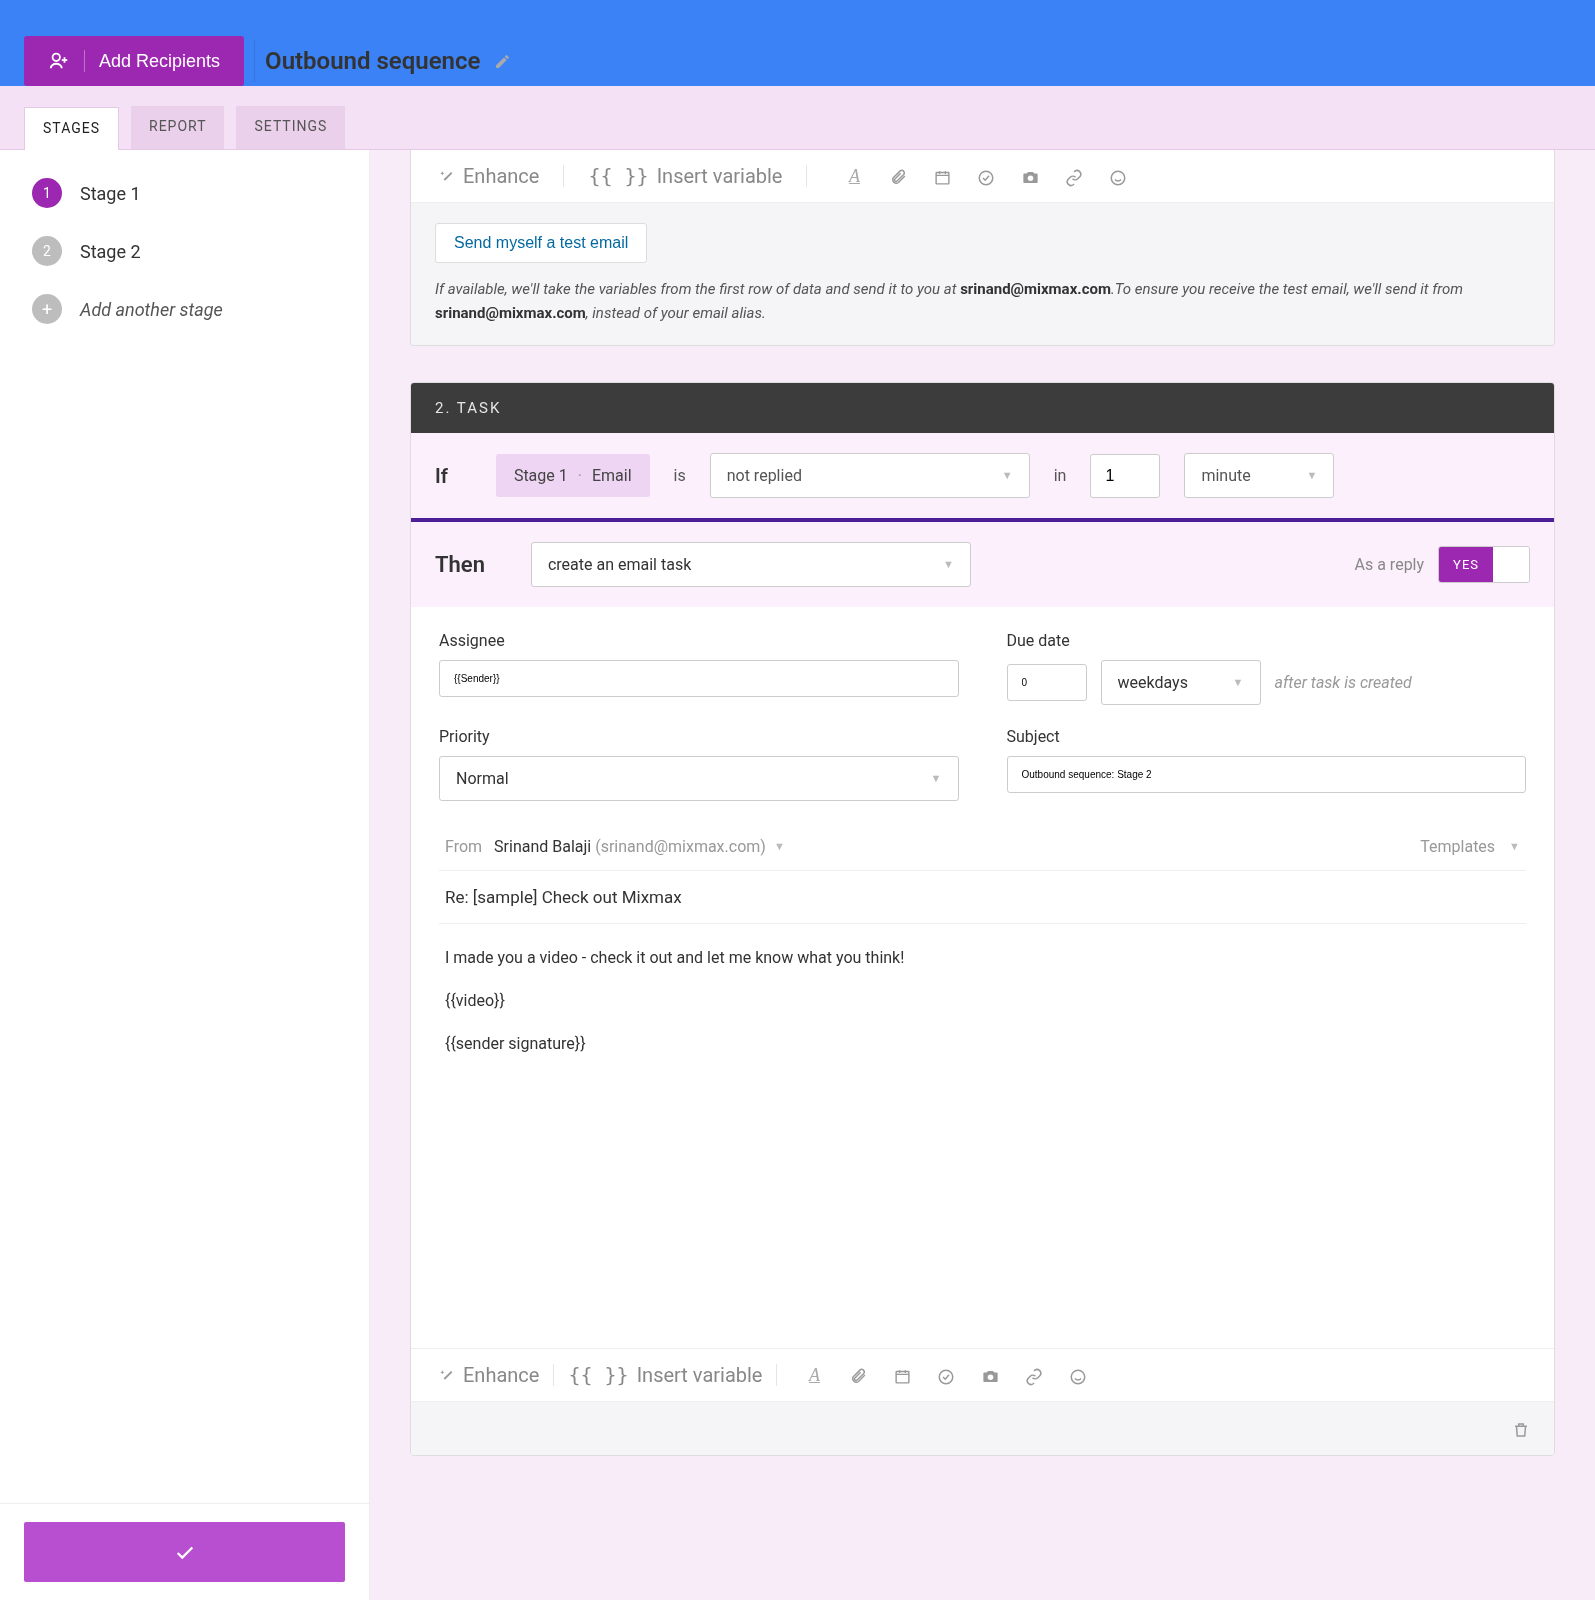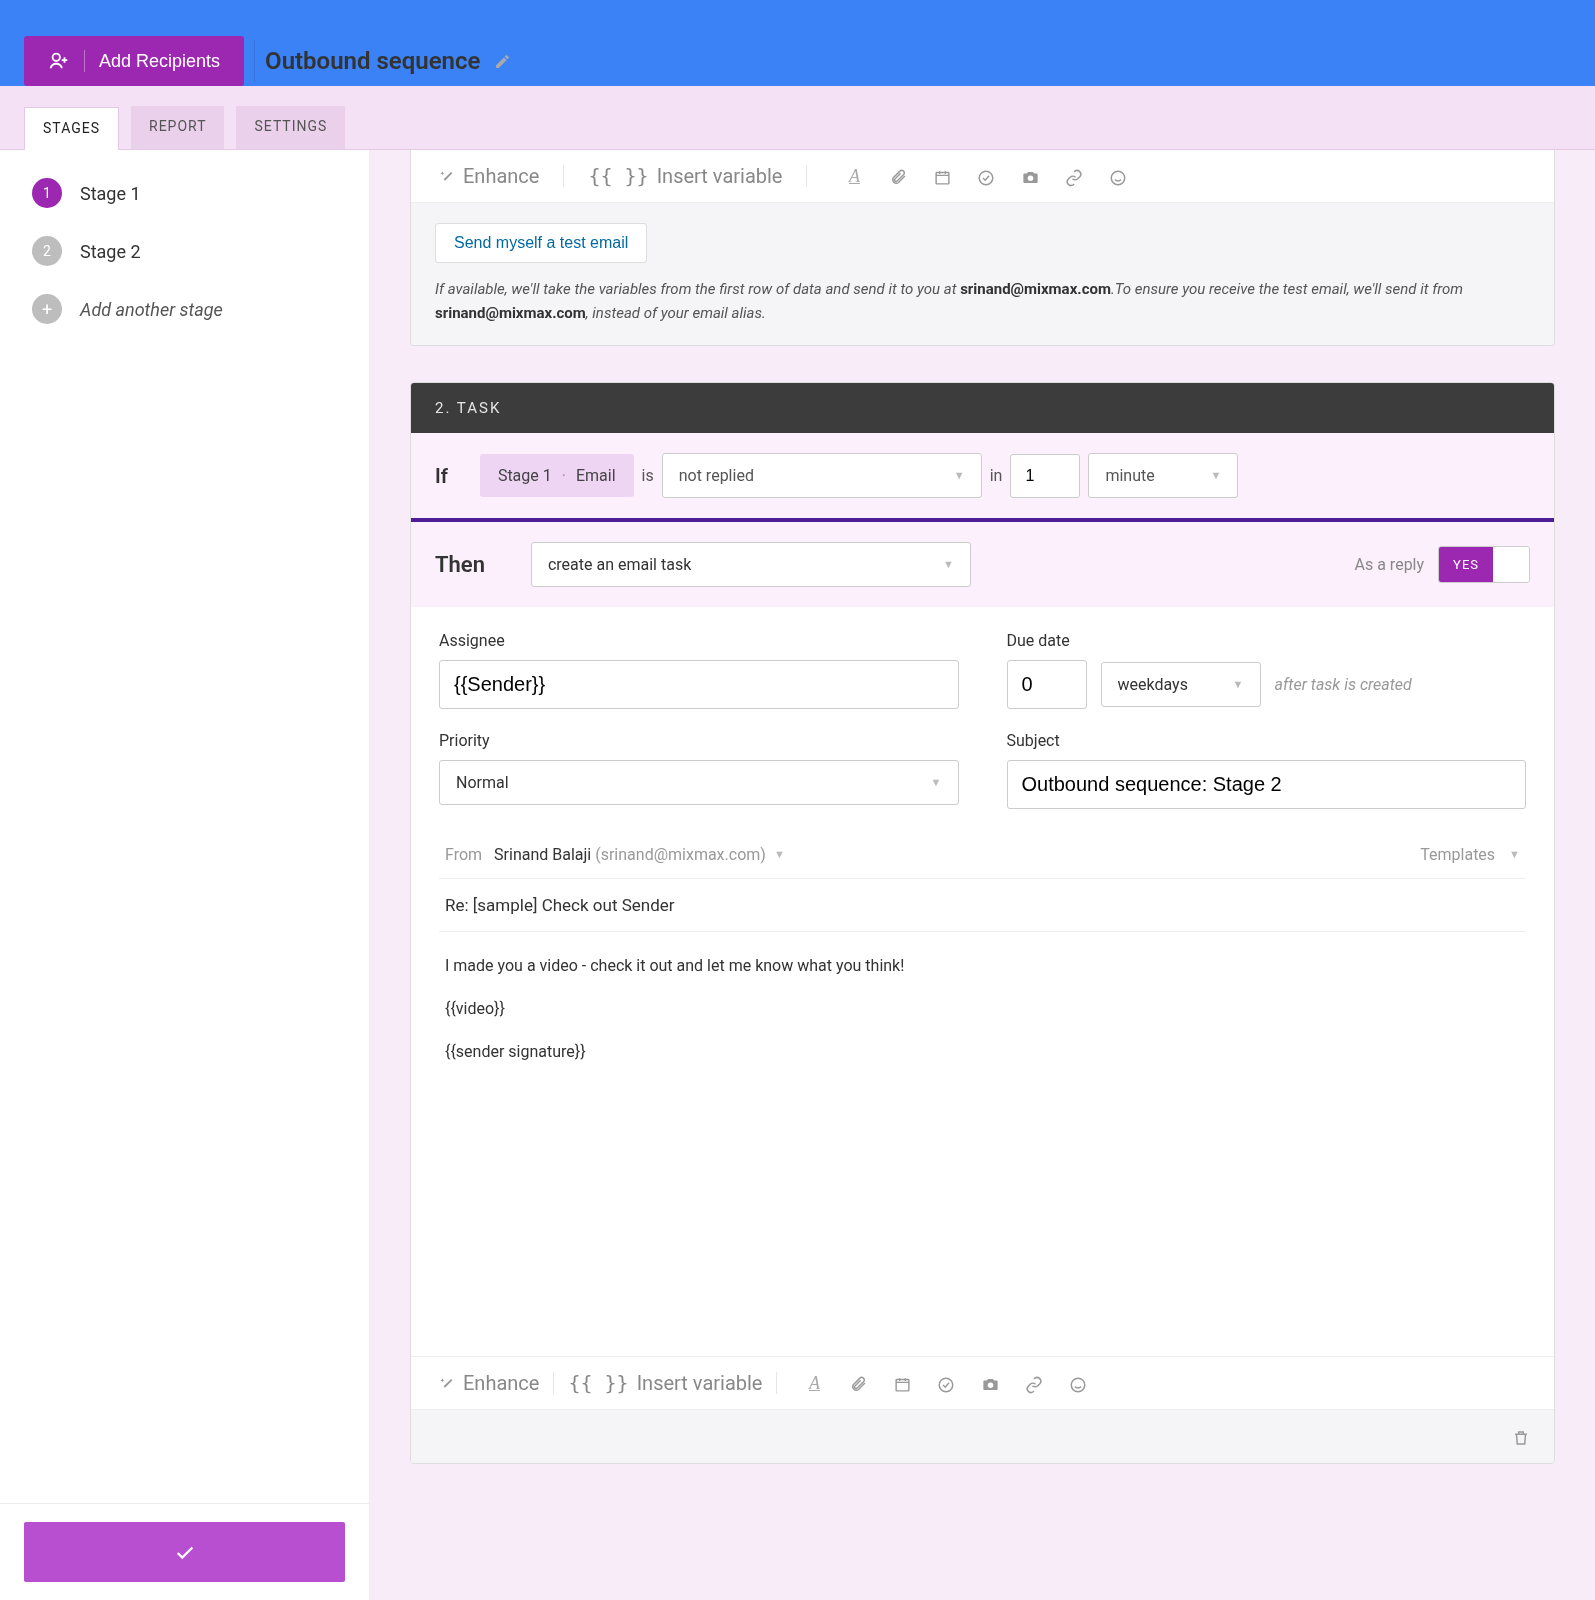--- a/index.html
+++ b/index.html
@@ -46,41 +46,41 @@
 .tb-icon { color: #aaa; cursor: pointer; font-size: 18px; width: 22px; text-align: center; }
 .tb-icons { display: flex; gap: 22px; align-items: center; margin-left: 12px; }
 .test-email-box { background: #f5f5f7; padding: 20px 24px; }
 .test-btn { background: #fff; border: 1px solid #ddd; color: #0369a1; padding: 10px 18px; font-size: 16px; cursor: pointer; border-radius: 3px; }
 .test-note { margin-top: 14px; font-style: italic; color: #555; font-size: 15px; line-height: 1.6; }
 .test-note b { font-weight: 700; color: #333; font-style: normal; }
 
 
 .task-card { margin-top: 36px; border: 1px solid #ddd; border-radius: 4px; overflow: hidden; background: #fff; }
 .task-header { background: #3c3c3c; color: #e5e5e5; padding: 16px 24px; font-size: 15px; letter-spacing: 2px; }
-.condition-row { background: #fbf0fb; padding: 20px 24px; display: flex; align-items: center; gap: 8px; flex-wrap: wrap; font-size: 16px; color: #555; }
+.condition-row { background: #fbf0fb; padding: 20px 24px; display: flex; align-items: center; gap: 24px; flex-wrap: wrap; font-size: 16px; color: #555; }
 .cond-label { font-size: 20px; font-weight: 600; color: #333; margin-right: 24px; }
 .pill { background: #eed5f3; color: #444; padding: 12px 18px; border-radius: 3px; font-size: 16px; display: inline-flex; align-items: center; gap: 10px; }
 .pill .dot { color: #999; }
 .select { background: #fff; border: 1px solid #ccc; padding: 12px 16px; border-radius: 3px; display: flex; align-items: center; justify-content: space-between; min-width: 100px; cursor: pointer; font-size: 16px; }
 .select .caret { color: #bbb; font-size: 11px; margin-left: 12px; }
 .input-sm { background: #fff; border: 1px solid #ccc; padding: 12px 14px; width: 70px; font-size: 16px; border-radius: 3px; }
 
 .then-row { background: #fbf0fb; padding: 20px 24px; display: flex; align-items: center; gap: 20px; border-top: 4px solid #4c1d95; }
 .then-label { font-size: 22px; font-weight: 600; color: #333; margin-right: 26px; }
 .as-reply { margin-left: auto; display: flex; align-items: center; gap: 14px; color: #888; font-size: 16px; }
 .toggle { display: flex; border: 1px solid #ccc; border-radius: 3px; overflow: hidden; cursor: pointer; }
 .toggle-yes { background: #9c27b0; color: #fff; padding: 10px 14px; font-size: 13px; letter-spacing: 1px; }
 .toggle-off { background: #fff; width: 36px; }
 
 .task-body { padding: 24px 28px; }
 .form-row { display: flex; gap: 48px; margin-bottom: 22px; }
 .form-col { flex: 1; }
 .form-col.half { flex: 0 0 calc(50% - 24px); }
 .form-label { font-size: 16px; color: #333; margin-bottom: 10px; display: block; }
-.form-input { width: 100%; border: 1px solid #ccc; padding: 12px 14px; font-size: 20px; border-radius: 3px; }
+.form-input { width: 100%; border: 1px solid #ccc; padding: 12px 14px; font-size: 10px; border-radius: 3px; }
 .inline-row { display: flex; gap: 14px; align-items: center; }
 .hint { font-style: italic; color: #999; font-size: 16px; }
 
 .from-row { display: flex; align-items: center; padding: 14px 6px; border-bottom: 1px solid #eee; font-size: 16px; color: #555; }
 .from-label { color: #999; margin-right: 12px; }
 .from-name { color: #333; }
 .from-email { color: #999; }
 .from-caret { color: #bbb; font-size: 11px; margin-left: 8px; cursor: pointer; }
 .templates { margin-left: auto; color: #999; display: flex; align-items: center; gap: 6px; cursor: pointer; }
 
@@ -276,21 +276,21 @@
             <span class="from-label">From</span>
             <span class="from-name">Srinand Balaji</span>&nbsp;
             <span class="from-email">(srinand@mixmax.com)</span>
             <span class="from-caret">▼</span>
             <div class="templates">
               <span>Templates</span>
               <span class="from-caret">▼</span>
             </div>
           </div>
 
-          <div class="subject-row">Re: [sample] Check out Sender</div>
+          <div class="subject-row">Re: [sample] Check out Mixmax</div>
 
           <div class="body-editor">
             <p>I made you a video - check it out and let me know what you think!</p>
             <p>{{video}}</p>
             <p>{{sender signature}}</p>
           </div>
         </div>
 
         <div class="task-toolbar">
           <div class="tb-item">

